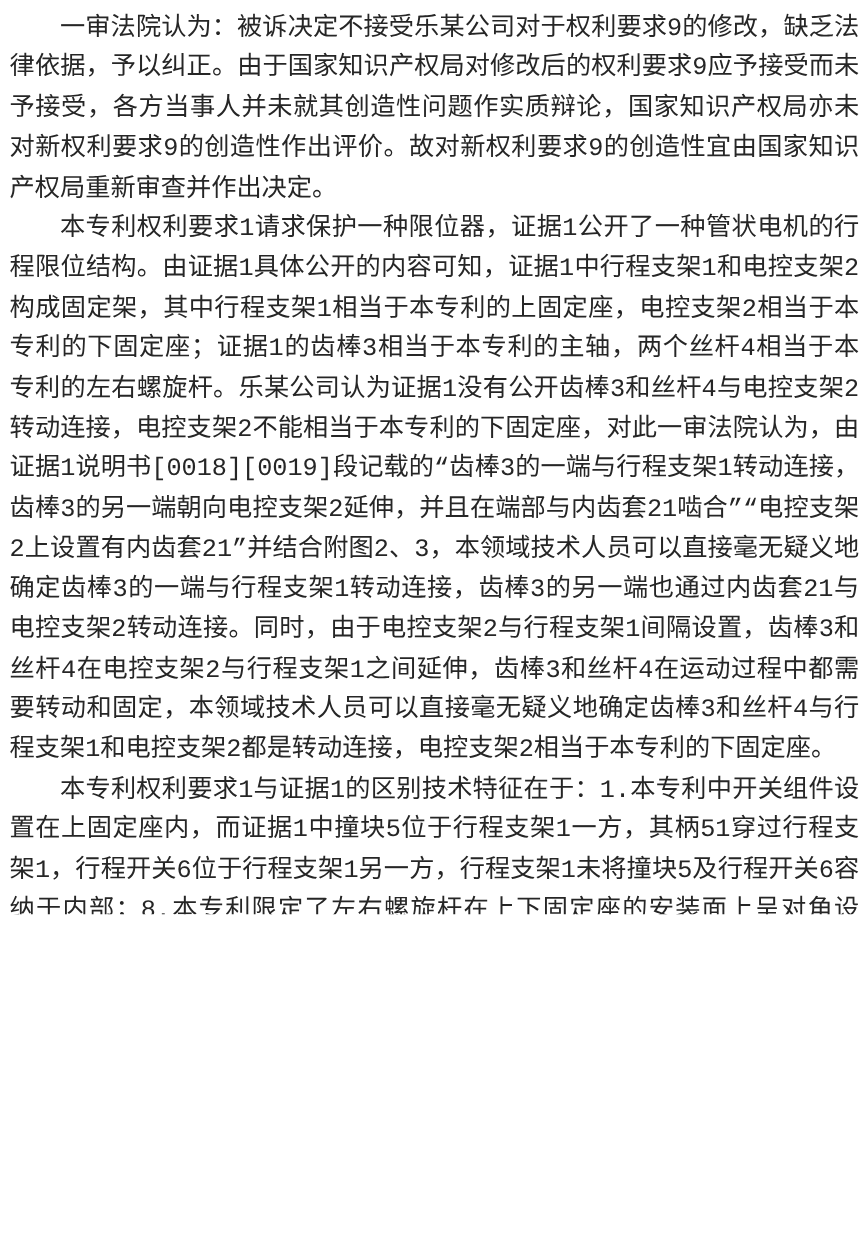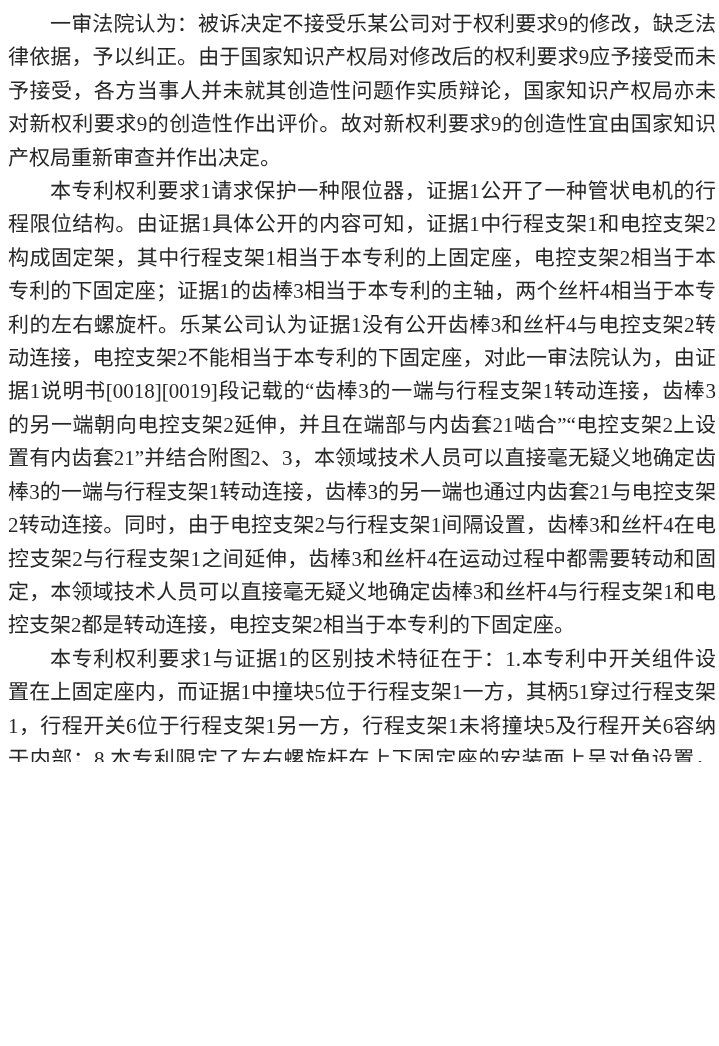--- a/index.html
+++ b/index.html
@@ -11,21 +11,21 @@
     padding: 0;
     background: var(--page-bg);
   }
   .page {
     width: 719px;
     height: 762px;
     box-sizing: border-box;
     padding: 8px 3px 0 8px;
     overflow: hidden;
     background: var(--page-bg);
-    font-family: Liberation Serif, serif;
+    font-family: Liberation Mono, monospace;
     font-size: 21px;
     line-height: 33.4px;
     color: var(--text-color);
     text-align: justify;
   }
   .page p {
     margin: 0;
     padding: 0;
     text-indent: 2em;
     word-break: break-all;

